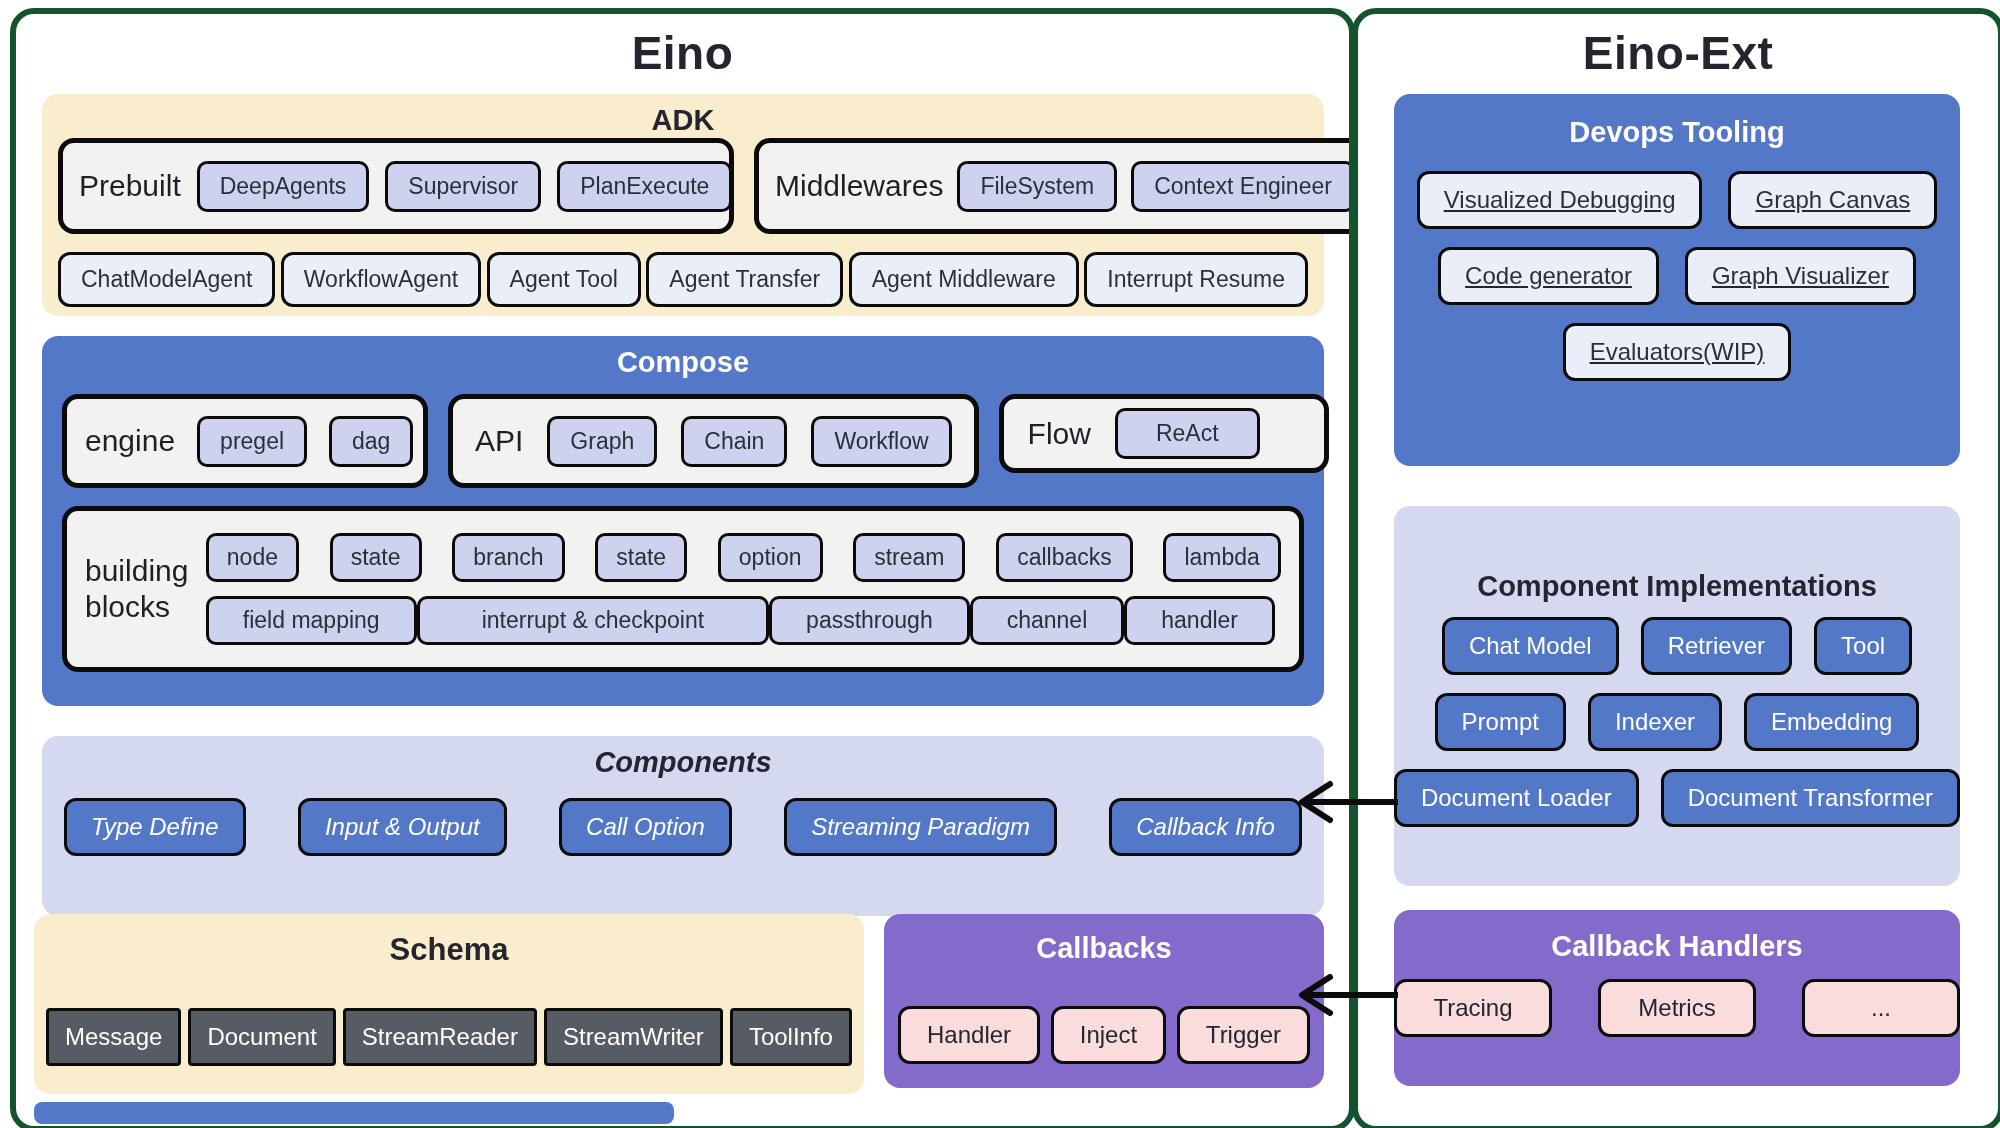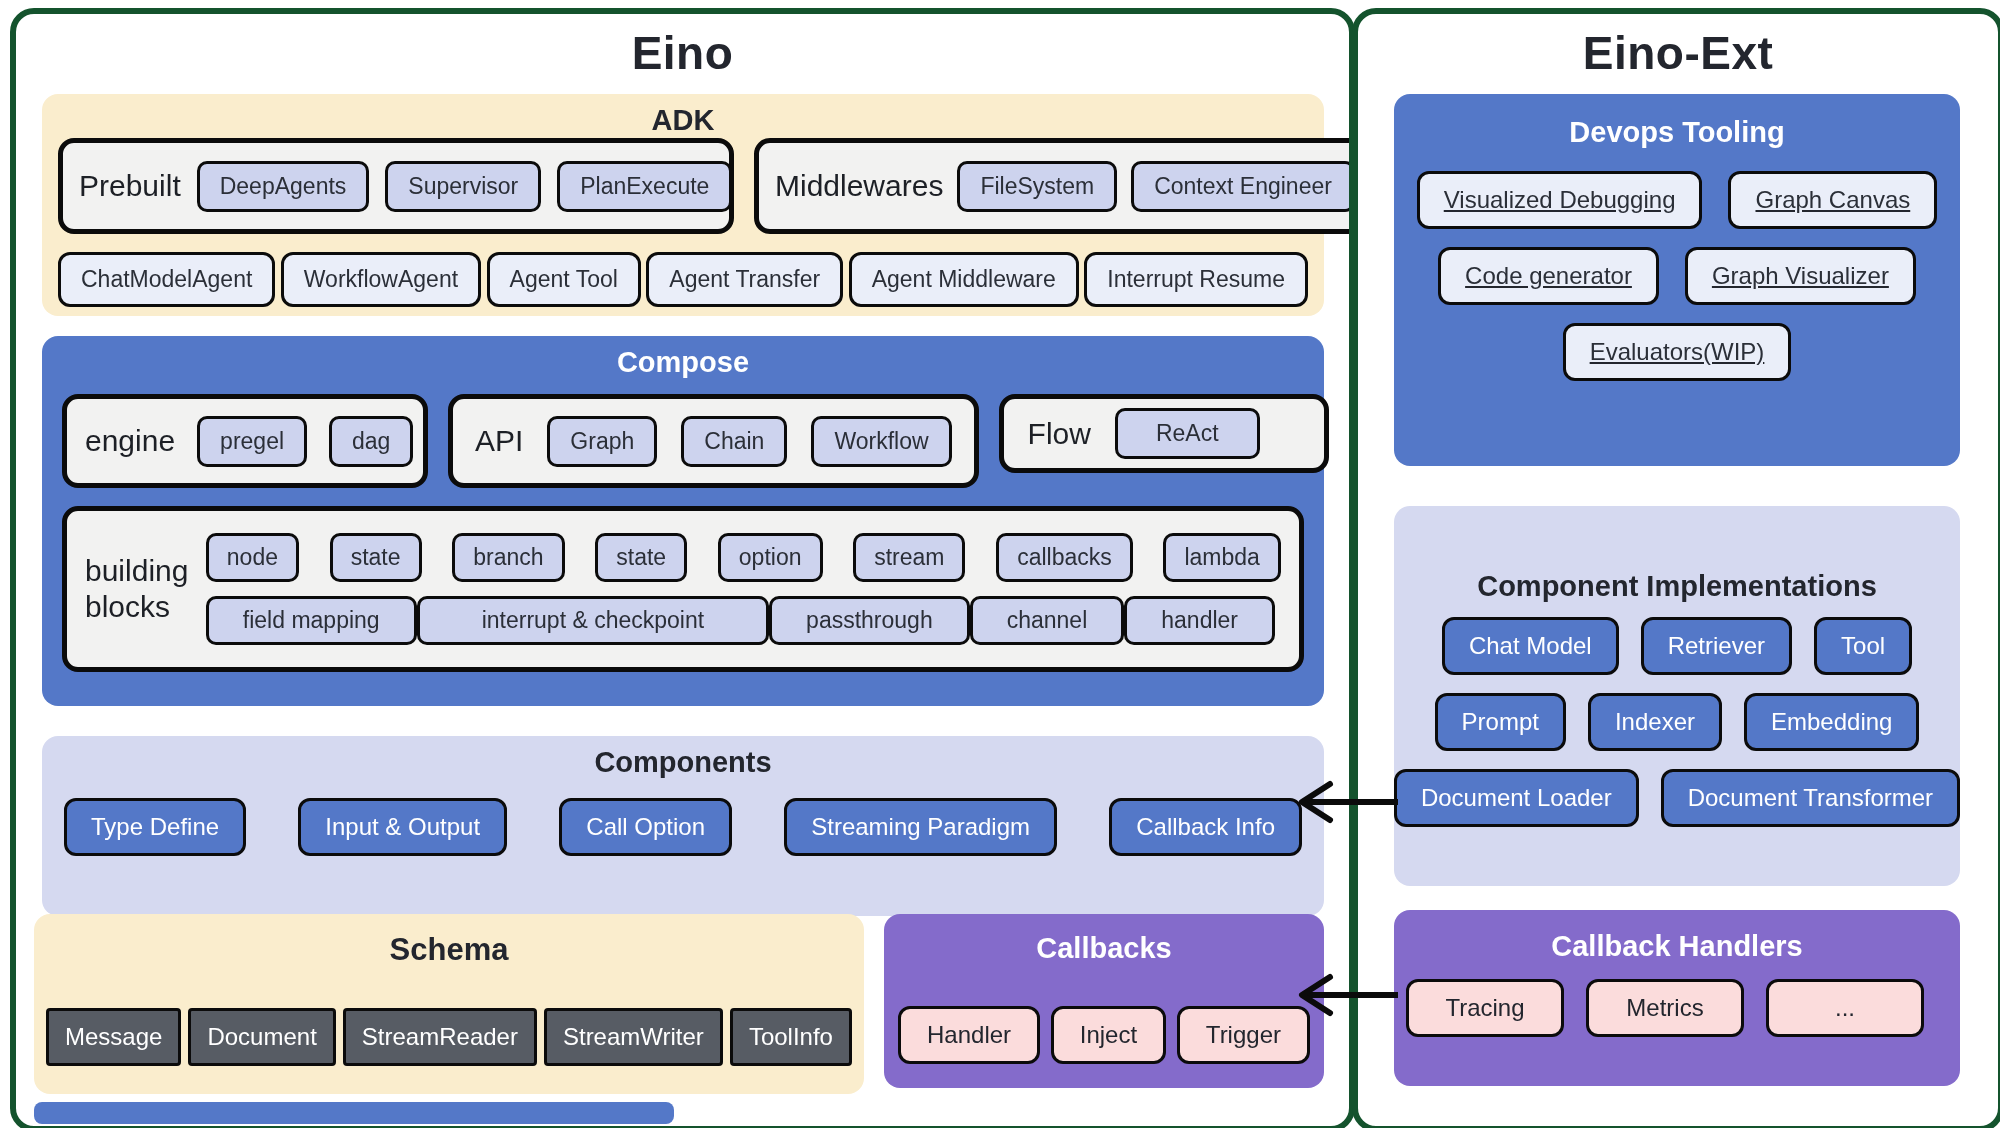--- a/index.html
+++ b/index.html
@@ -56,21 +56,21 @@
   #bb-box{position:absolute;left:20px;right:20px;top:170px;height:166px;padding:0 18px;}
   .bb-label{width:122px;line-height:1.2;white-space:normal;}
   .bb-grid{flex:1;display:flex;flex-direction:column;gap:14px;}
   .bb-row{display:flex;justify-content:space-between;}
   .bb-row .pill{padding:8px 18px;}
   .bb-row.second{padding-right:6px;}
   .bb-row.second .pill.wide1{padding:8px 34px;}
   .bb-row.second .pill.wide2{padding:8px 62px;}
 
   
-  #components{left:26px;top:722px;width:1282px;height:180px;}
+  #components{left:26px;top:722px;width:1282px;height:180px;font-style:italic;}
   .comp-row{position:absolute;left:22px;right:22px;top:62px;display:flex;justify-content:space-between;}
 
   
   #schema{left:18px;top:900px;width:830px;height:180px;}
   #schema .sec-title{padding-top:18px;font-size:31px;}
   .schema-row{position:absolute;left:12px;right:12px;top:94px;display:flex;justify-content:space-between;}
 
   
   #callbacks{left:868px;top:900px;width:440px;height:174px;}
   #callbacks .sec-title{padding-top:18px;}
@@ -86,21 +86,21 @@
   .dev-row{display:flex;gap:26px;justify-content:center;}
   .dev-row .btn-light{font-size:24px;padding:12px 24px;}
 
   #impl{left:36px;top:492px;width:566px;height:380px;}
   #impl .sec-title{padding-top:64px;}
   .impl-rows{margin-top:14px;display:flex;flex-direction:column;align-items:center;gap:18px;}
   .impl-row{display:flex;gap:22px;justify-content:center;}
 
   #handlers{left:36px;top:896px;width:566px;height:176px;}
   #handlers .sec-title{padding-top:20px;}
-  .hnd-row{margin-top:16px;display:flex;justify-content:flex-start;gap:22px;padding-left:12px;}
+  .hnd-row{margin-top:16px;display:flex;justify-content:space-between;gap:22px;}
   .hnd-row .btn-pink{min-width:100px;}
 
   .arrow{position:absolute;z-index:6;}
 </style>
 </head>
 <body>
 
 <div id="stage">
 
   <div class="panel" id="left-panel">

